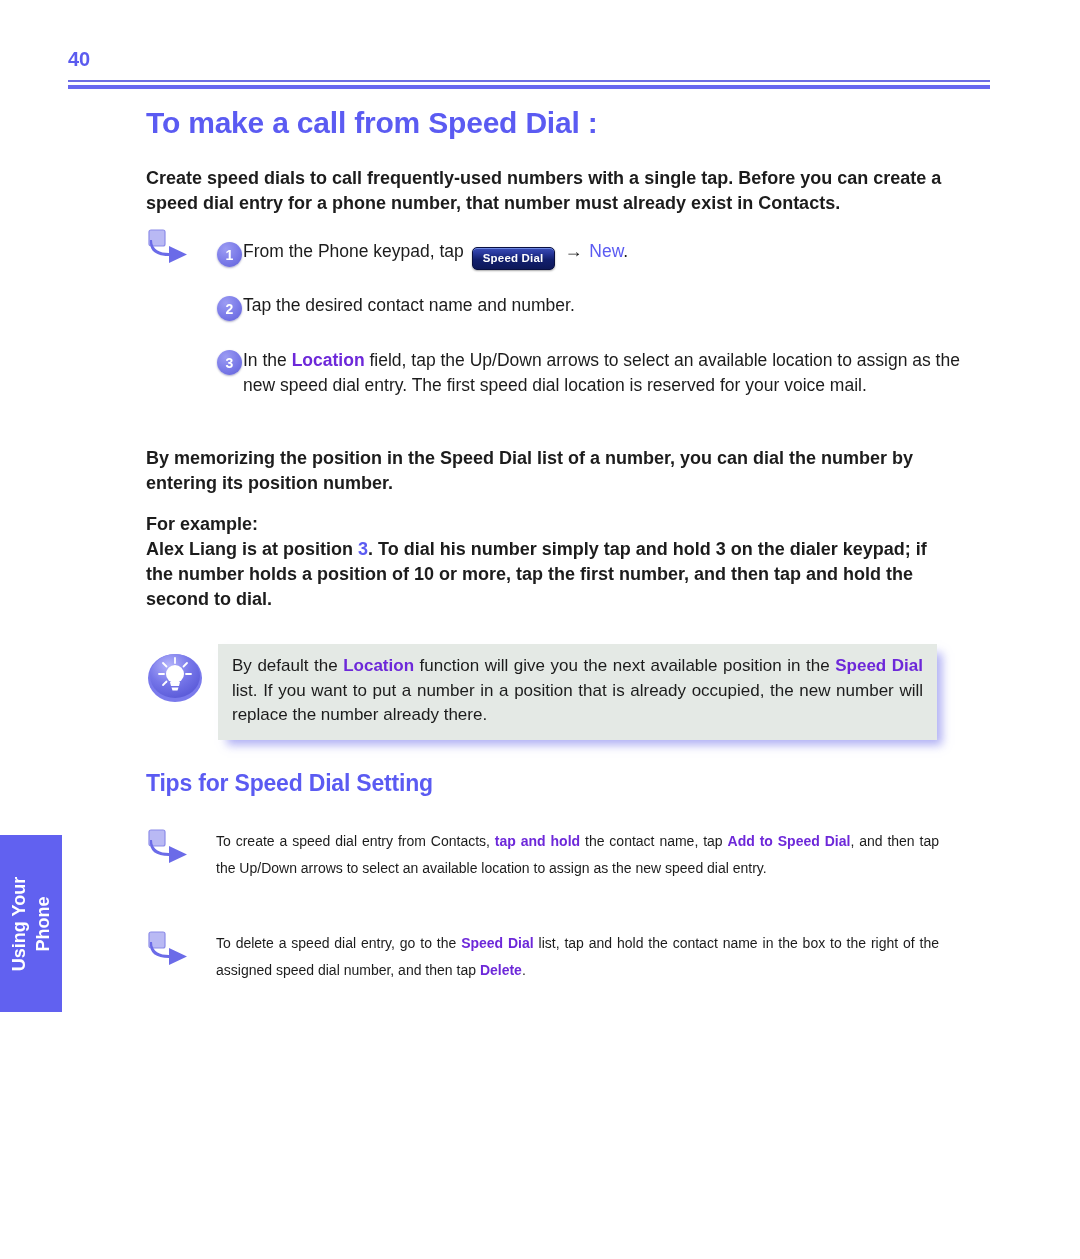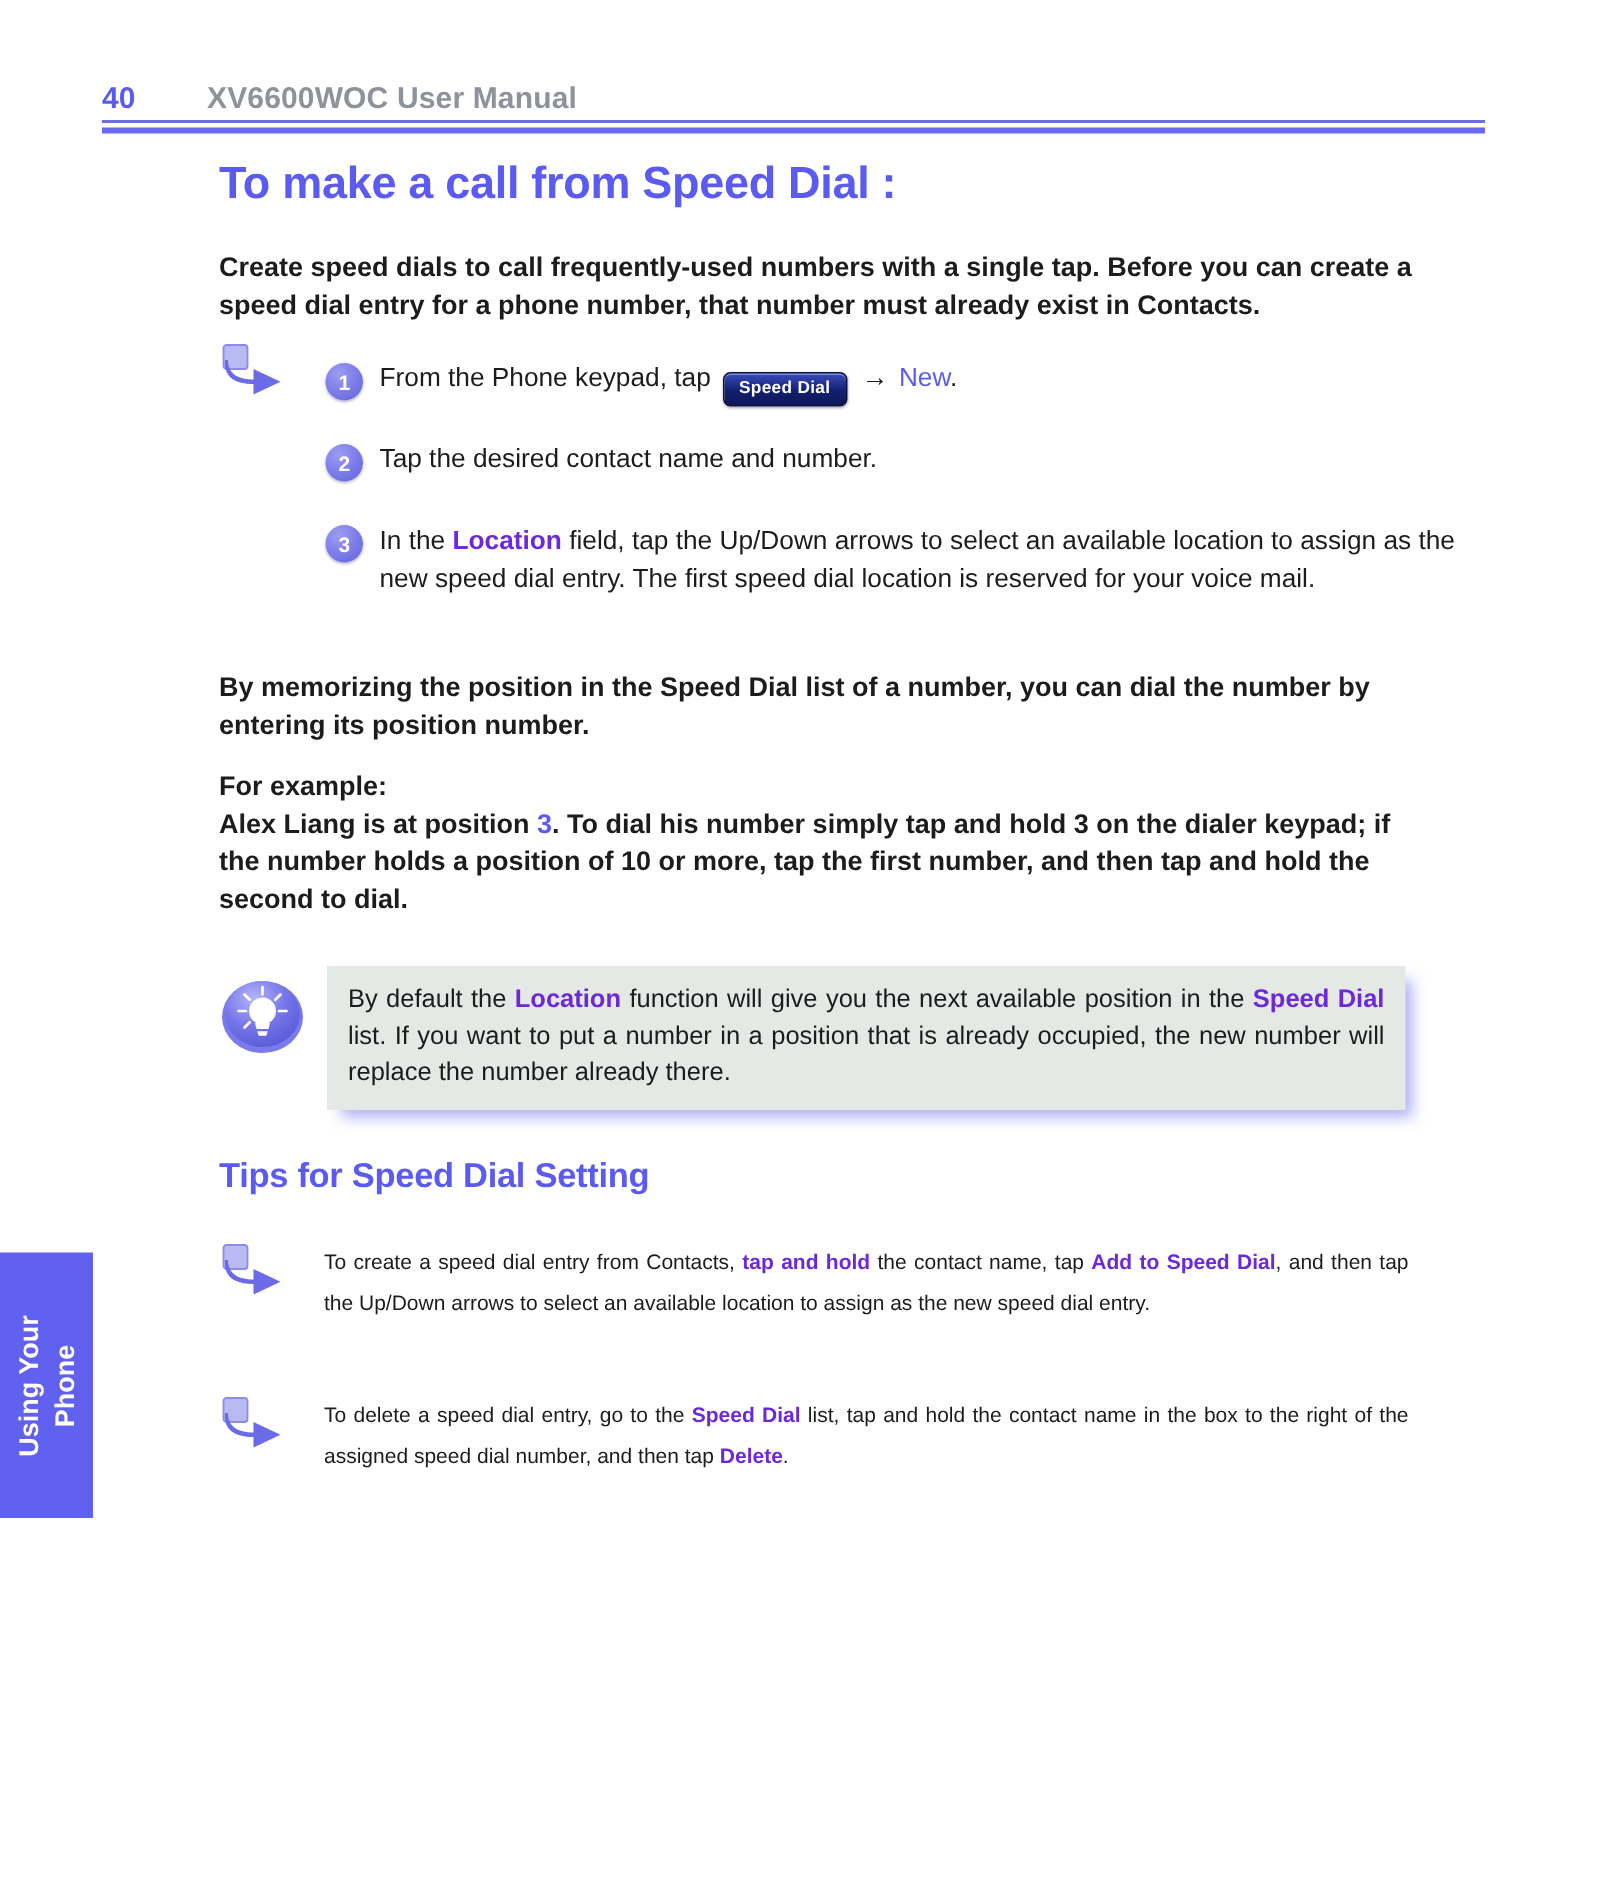--- a/index.html
+++ b/index.html
@@ -17,21 +17,21 @@
   }
 
   
   .page-header {
     position: absolute;
     left: 68px;
     top: 48px;
     width: 922px;
     height: 30px;
     display: flex;
-    align-items: flex-end;
+    align-items: flex-start;
   }
   .page-number {
     font-size: 20px;
     font-weight: bold;
     color: #5b5bef;
     width: 70px;
   }
   .manual-title {
     font-size: 20px;
     font-weight: bold;
@@ -116,21 +116,21 @@
     color: #ffffff;
     font-size: 14px;
     font-weight: bold;
     display: flex;
     align-items: center;
     justify-content: center;
     box-shadow: 0 1px 2px rgba(80,80,140,0.45);
     margin-top: 2px;
   }
   .step-text {
-    margin-left: 39px;
+    margin-left: 29px;
     font-size: 17.5px;
     line-height: 25px;
     color: #1c1c1c;
     flex: 1;
   }
   .step-1 { position: absolute; left: 68px; top: 11px; width: 732px; }
   .step-2 { position: absolute; left: 68px; top: 65px; width: 732px; }
   .step-3 { position: absolute; left: 68px; top: 120px; width: 730px; }
   .step-1-num { position: absolute; left: 71px; top: 12px; }
   .step-2-num { position: absolute; left: 71px; top: 66px; }
@@ -234,21 +234,20 @@
     line-height: 24px;
     width: 177px;
   }
   .side-tab-inner span { display: block; }
 </style>
 </head>
 <body>
 
 <div class="page-header">
   <div class="page-number">40</div>
-  <div class="manual-title">XV6600WOC User Manual</div>
 </div>
 <div class="header-rule">
   <div class="line-thin"></div>
   <div class="line-thick"></div>
 </div>
 
 <div class="h1-title">To make a call from Speed Dial :</div>
 
 <div class="para p-intro">Create speed dials to call frequently-used numbers with a single tap. Before you can create a speed dial entry for a phone number, that number must already exist in Contacts.</div>
 

